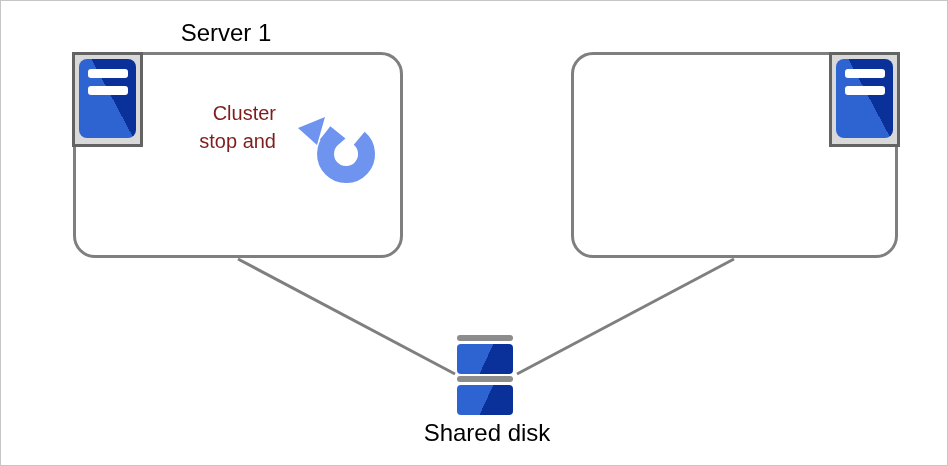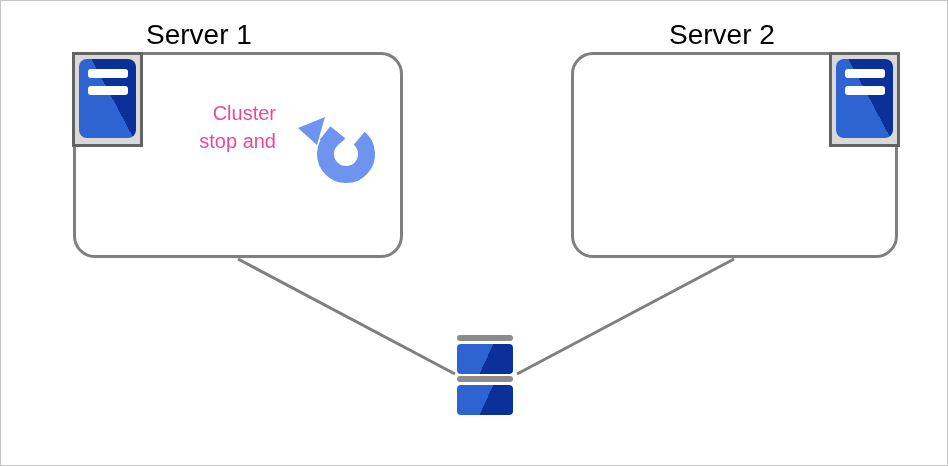--- a/index.html
+++ b/index.html
@@ -21,35 +21,35 @@
     border:3px solid var(--line-gray);
     border-radius:22px;
     background:#ffffff;
   }
   .box-server1{left:72px;top:51px;width:330px;height:206px;}
   .box-server2{left:570px;top:51px;width:327px;height:206px;}
 
   .diagram-label{
     position:absolute;
     width:160px;
-    text-align:left;
-    font-size:28px;
+    text-align:center;
+    font-size:24px;
     color:#000;
     white-space:nowrap;
   }
   .label-server1{left:145px;top:18px;}
   .label-server2{left:668px;top:18px;}
   .label-disk{left:406px;top:418px;}
 
   .annotation{
     position:absolute;
     left:155px;top:98px;width:120px;
     text-align:right;
     font-size:20px;line-height:28px;
-    color:#ec4899;
+    color:#7f1d1d;
   }
 
   .tower-frame{
     position:absolute;
     box-sizing:border-box;
     width:71px;height:95px;
     border:3px solid #636363;
     background:var(--frame-gray);
   }
   .frame-server1{left:71px;top:51px;}
@@ -88,21 +88,20 @@
 <body>
 
 <div class="canvas">
 
   <svg class="connectors" viewBox="0 0 948 466">
     <line class="conn" x1="237" y1="258" x2="454" y2="373"></line>
     <line class="conn" x1="516" y1="373" x2="733" y2="258"></line>
   </svg>
 
   <div class="diagram-label label-server1">Server 1</div>
-  <div class="diagram-label label-server2">Server 2</div>
 
   <div class="node-box box-server1"></div>
   <div class="node-box box-server2"></div>
 
   <div class="tower-frame frame-server1">
     <div class="tower">
       <div class="slot slot-1"></div>
       <div class="slot slot-2"></div>
     </div>
   </div>
@@ -124,14 +123,15 @@
     <polygon class="reboot-head" points="3,17 30,6 22,34"></polygon>
   </svg>
 
   <div class="disk-stack">
     <div class="disk-cap"></div>
     <div class="disk-body"></div>
     <div class="disk-cap disk-cap-2"></div>
     <div class="disk-body"></div>
   </div>
 
+  <div class="diagram-label label-disk">Shared disk</div>
 
 </div>
 
 </body></html>

